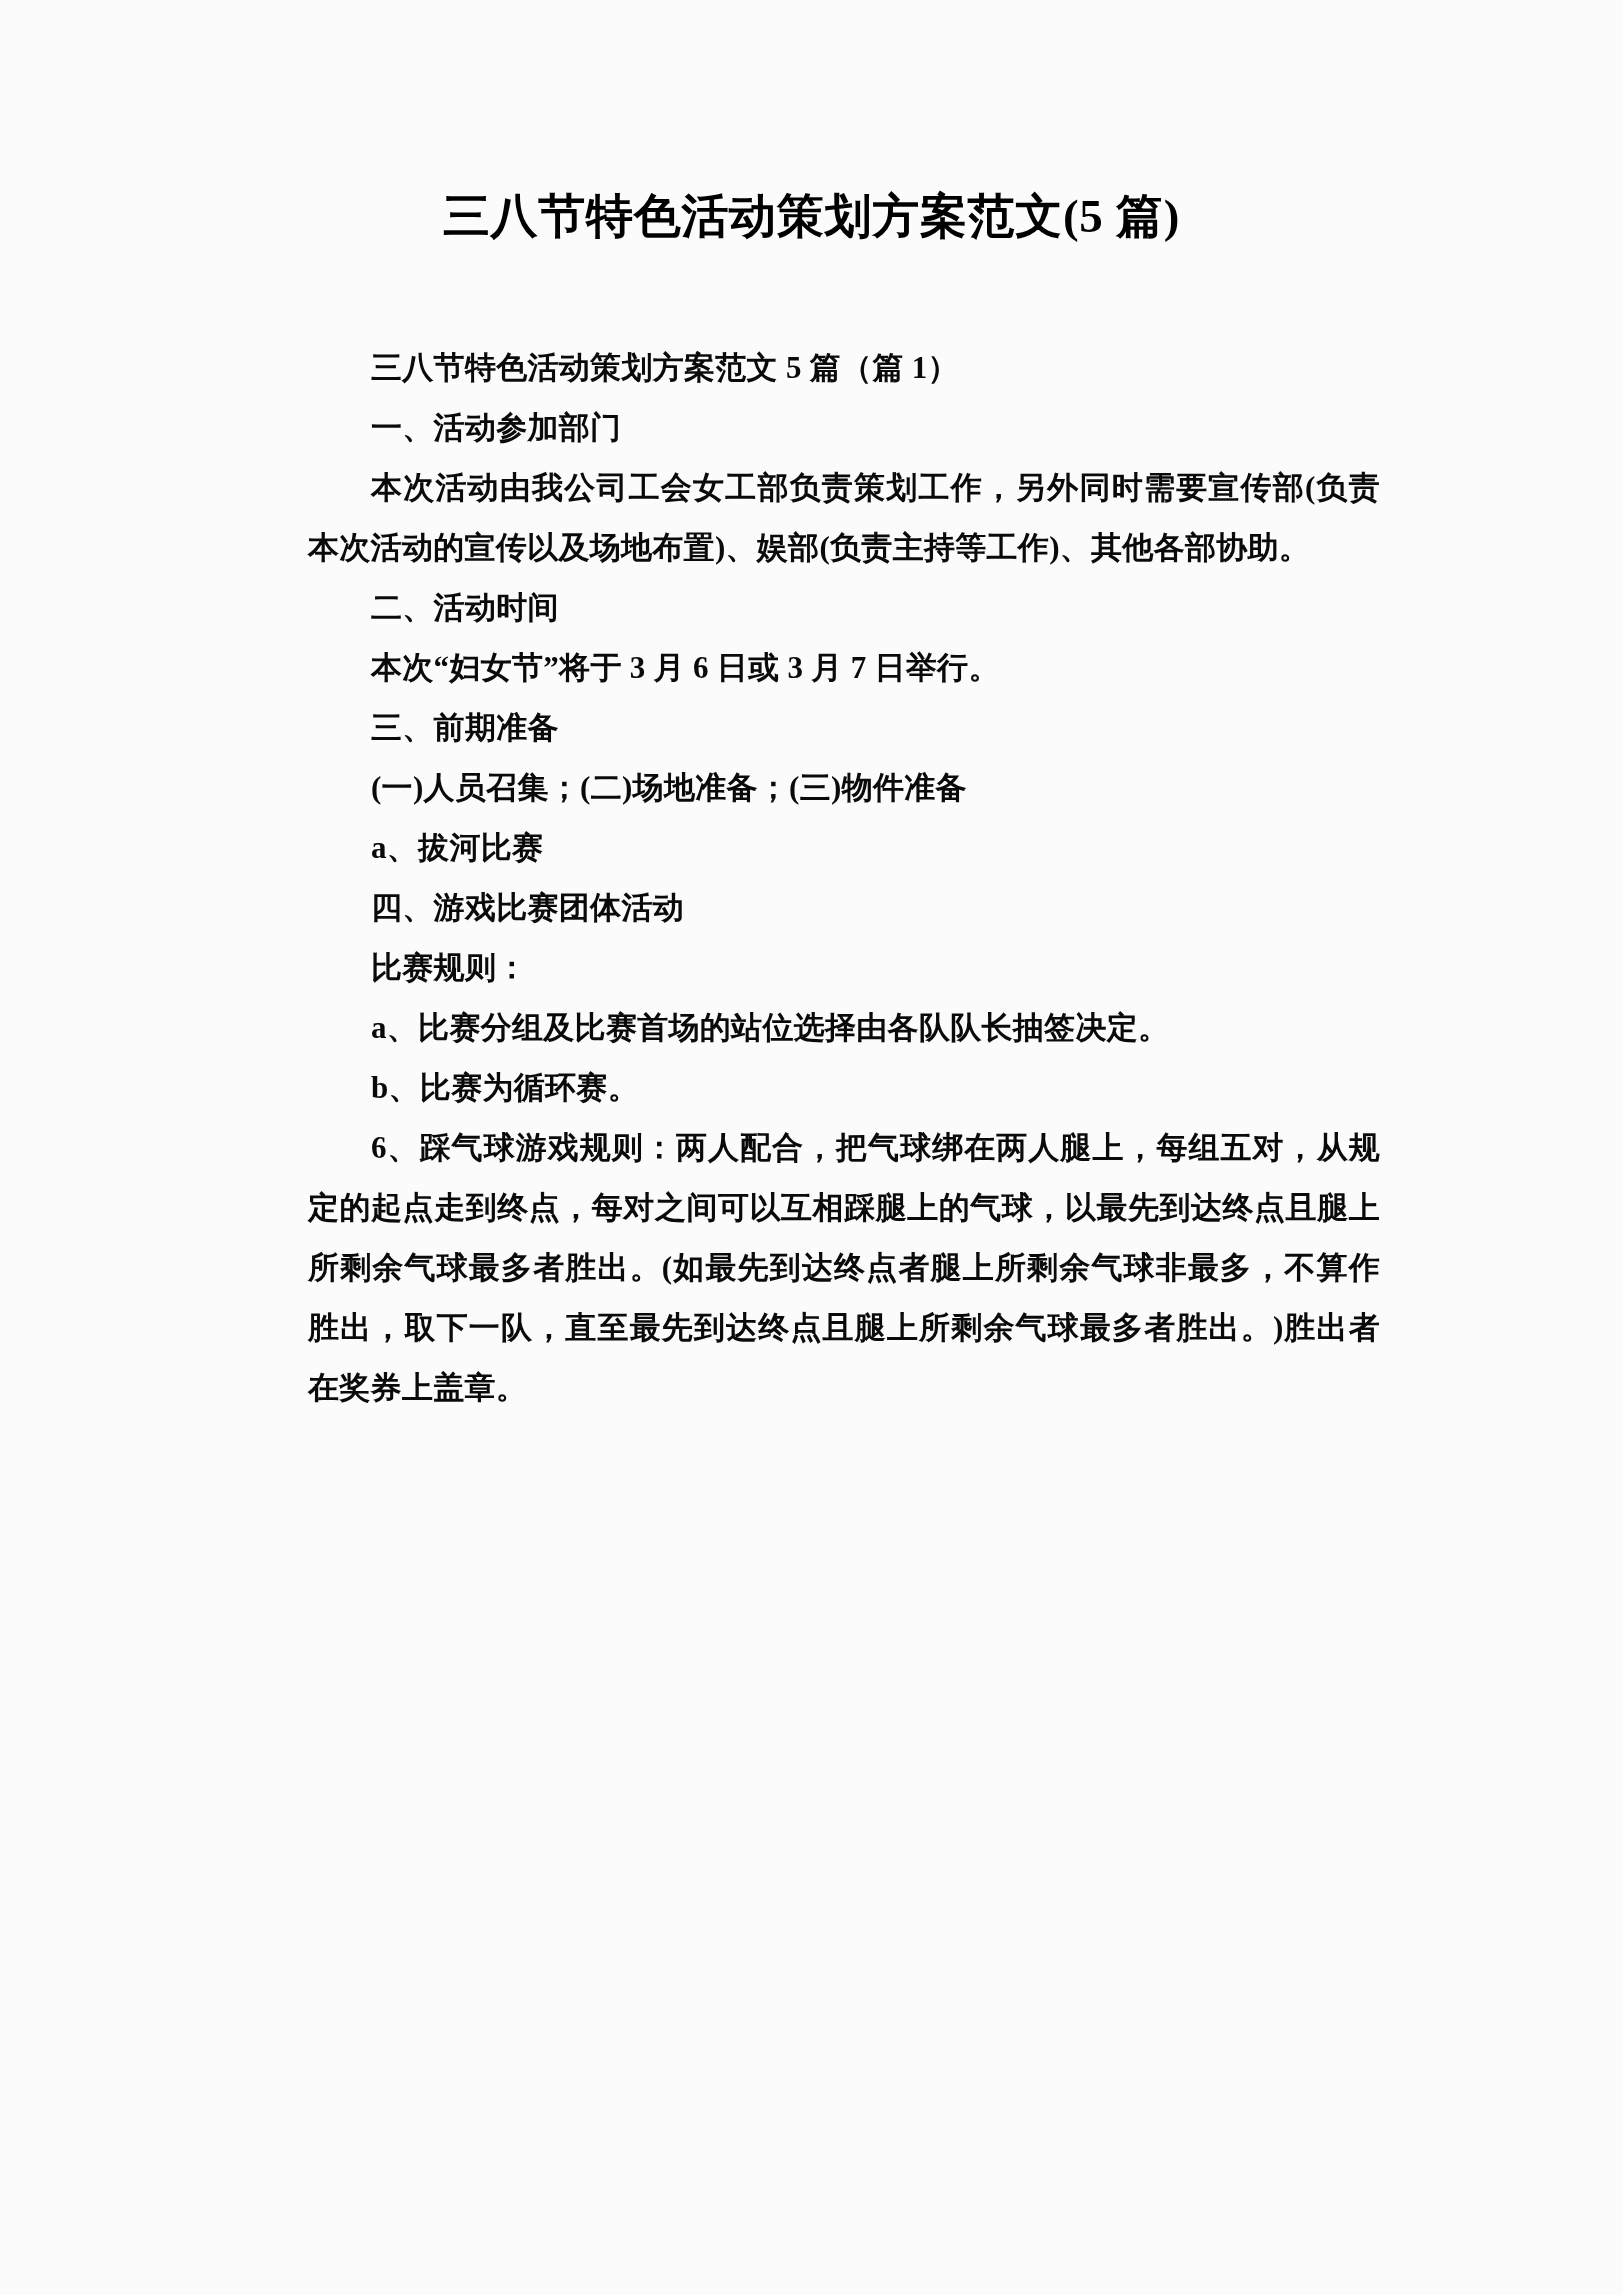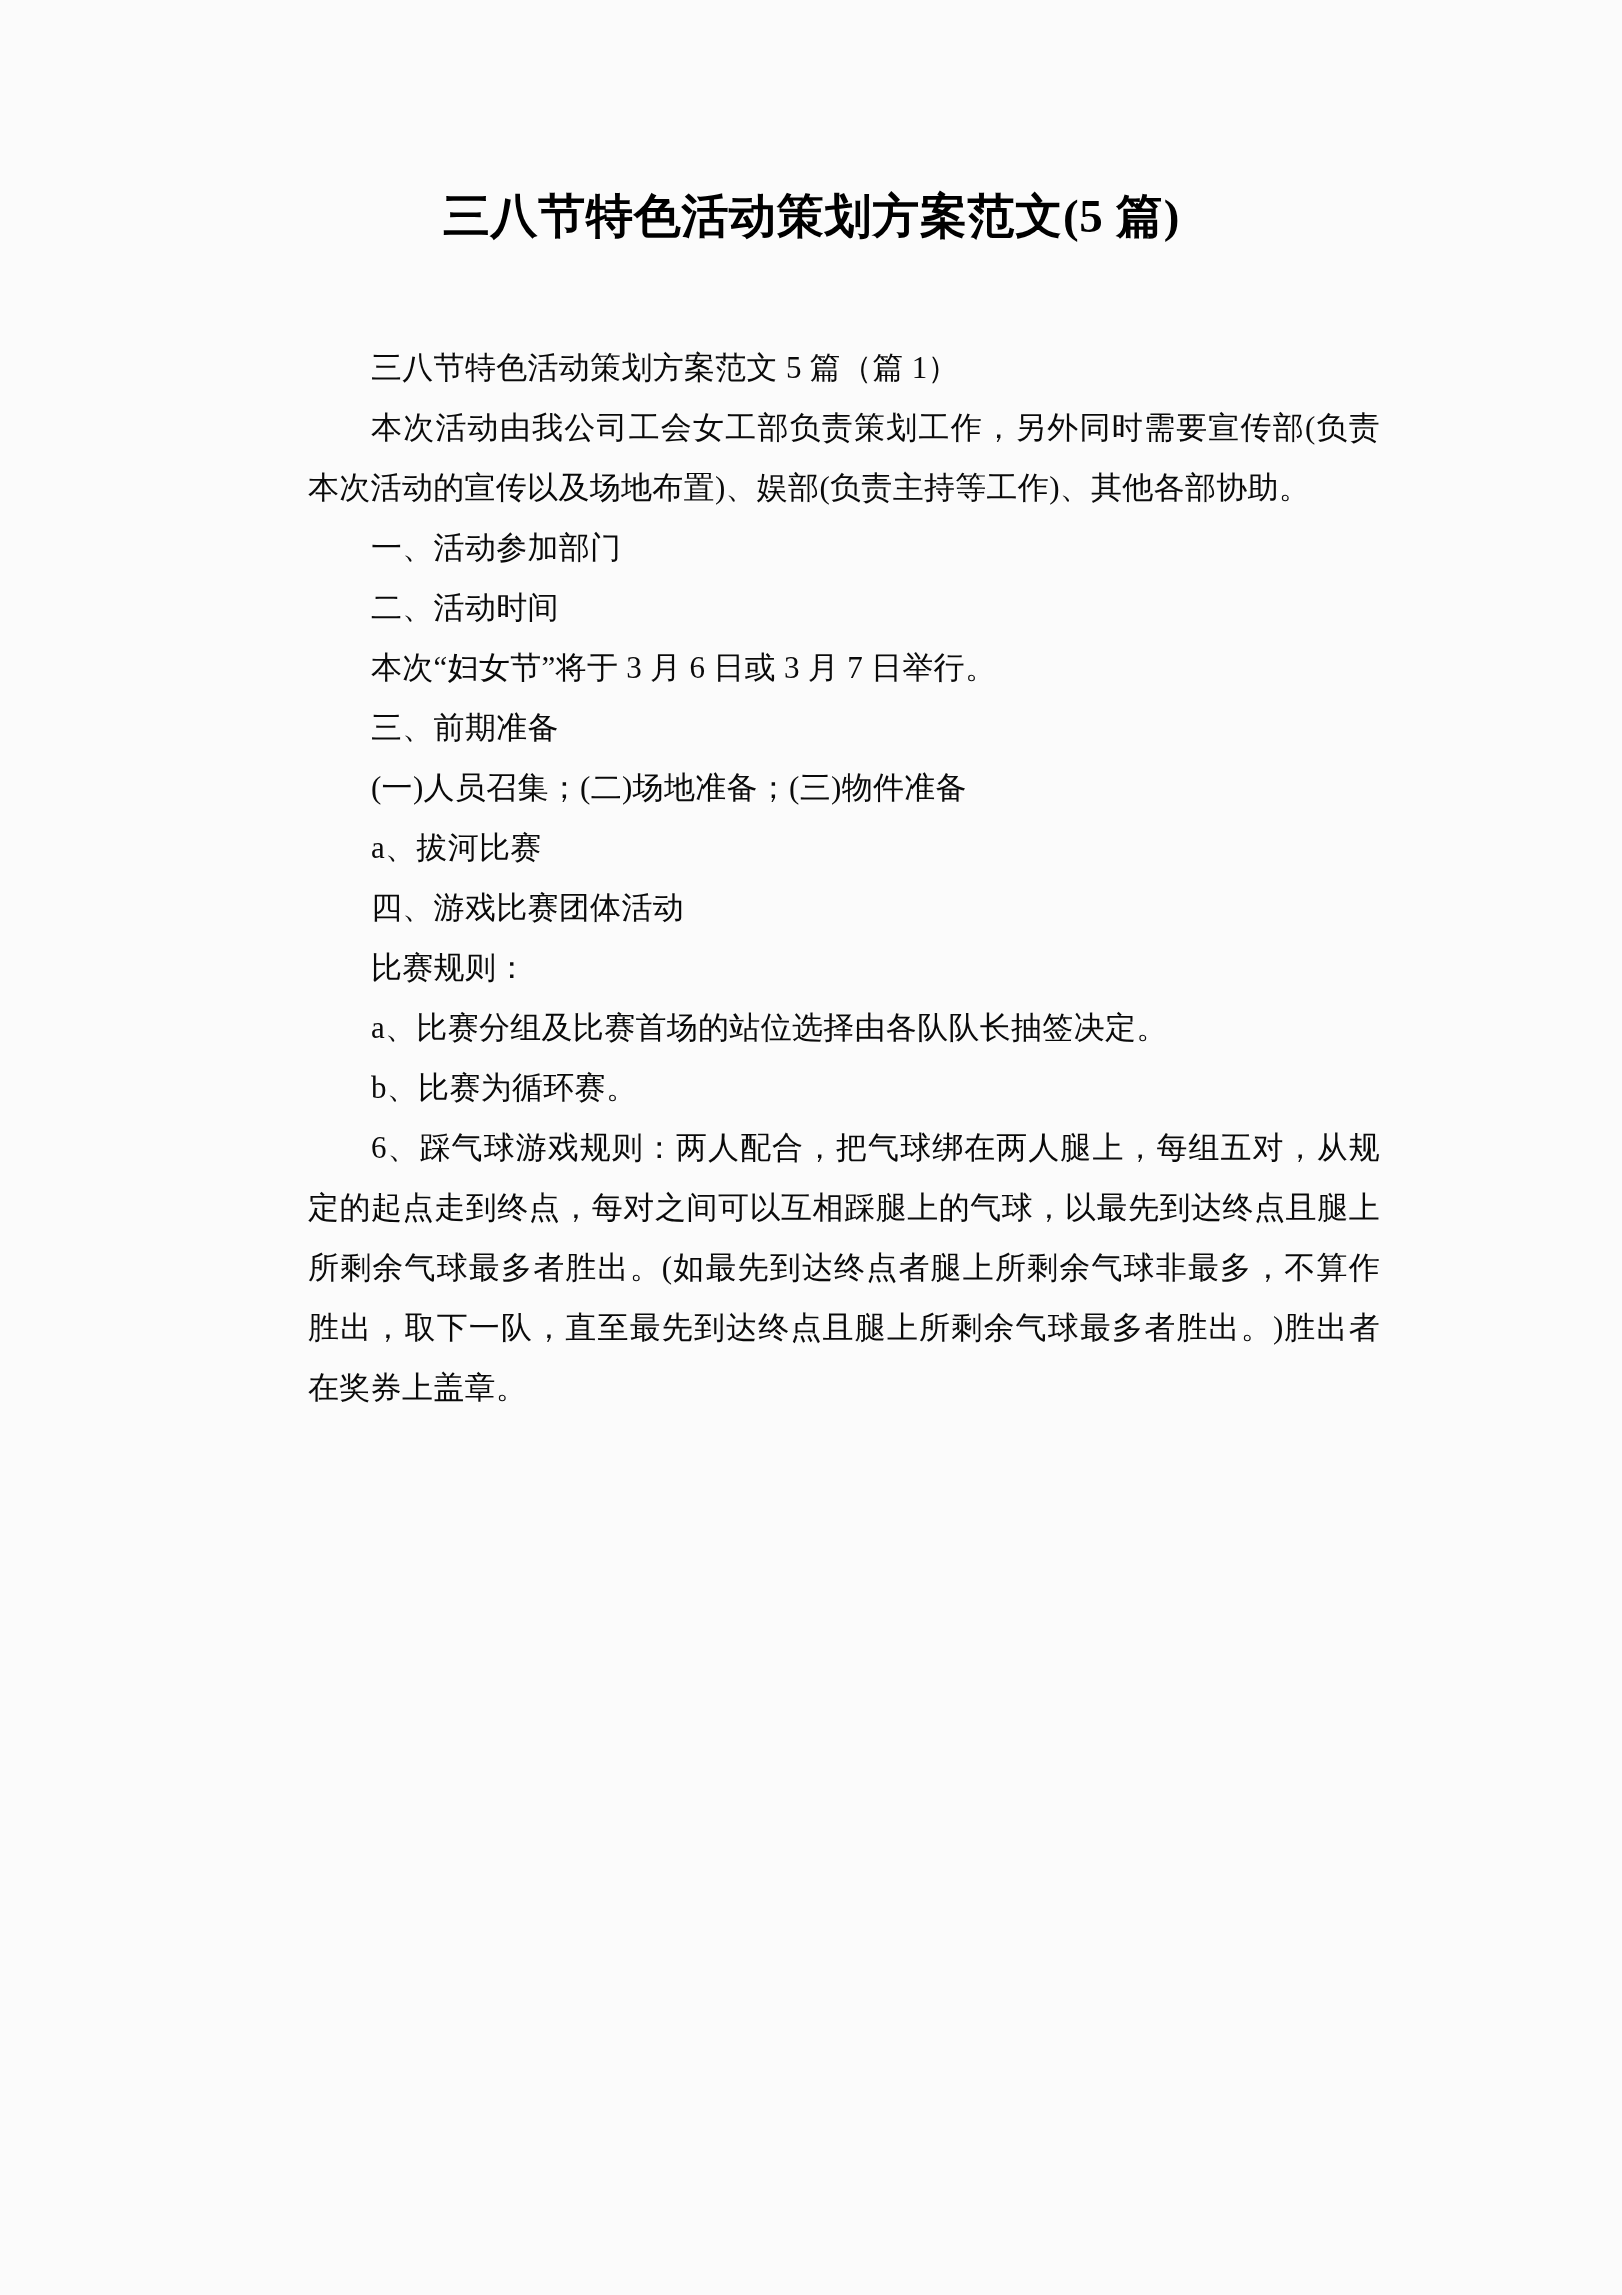--- a/index.html
+++ b/index.html
@@ -27,20 +27,21 @@
     line-height: 1.25;
     color: #000000;
     letter-spacing: 0.7px;
     white-space: nowrap;
   }
   .body-block {
     position: absolute;
     left: 308px;
     top: 338px;
     width: 1072px;
+    font-weight: bold;
   }
   .para {
     font-family: "Liberation Serif", "DejaVu Serif", serif;
     font-size: 31px;
     line-height: 60px;
     color: #0a0a0a;
     text-align: justify;
     text-justify: inter-character;
     text-indent: 63px;
     margin: 0 0 0 0;
@@ -51,22 +52,22 @@
 </style>
 </head>
 <body>
 
 <div class="page">
 
   <div class="doc-title">三八节特色活动策划方案范文(5 篇)</div>
 
   <div class="body-block">
     <p class="para">三八节特色活动策划方案范文 5 篇（篇 1）</p>
+    <p class="para">一、活动参加部门</p>
     <p class="para">本次活动由我公司工会女工部负责策划工作，另外同时需要宣传部(负责本次活动的宣传以及场地布置)、娱部(负责主持等工作)、其他各部协助。</p>
-    <p class="para">一、活动参加部门</p>
     <p class="para">二、活动时间</p>
     <p class="para">本次“妇女节”将于 3 月 6 日或 3 月 7 日举行。</p>
     <p class="para">三、前期准备</p>
     <p class="para">(一)人员召集；(二)场地准备；(三)物件准备</p>
     <p class="para">a、拔河比赛</p>
     <p class="para">四、游戏比赛团体活动</p>
     <p class="para">比赛规则：</p>
     <p class="para">a、比赛分组及比赛首场的站位选择由各队队长抽签决定。</p>
     <p class="para">b、比赛为循环赛。</p>
     <p class="para">6、踩气球游戏规则：两人配合，把气球绑在两人腿上，每组五对，从规定的起点走到终点，每对之间可以互相踩腿上的气球，以最先到达终点且腿上所剩余气球最多者胜出。(如最先到达终点者腿上所剩余气球非最多，不算作胜出，取下一队，直至最先到达终点且腿上所剩余气球最多者胜出。)胜出者在奖券上盖章。</p>

